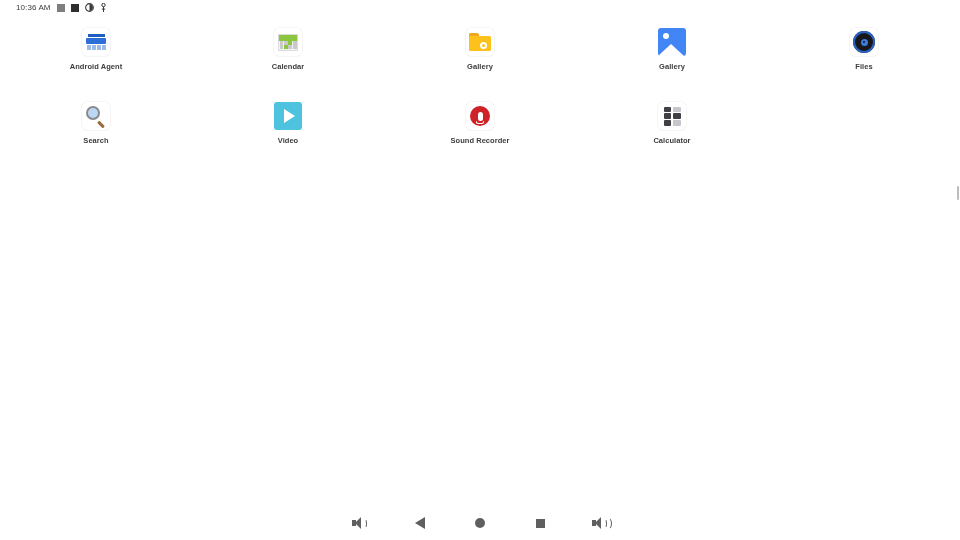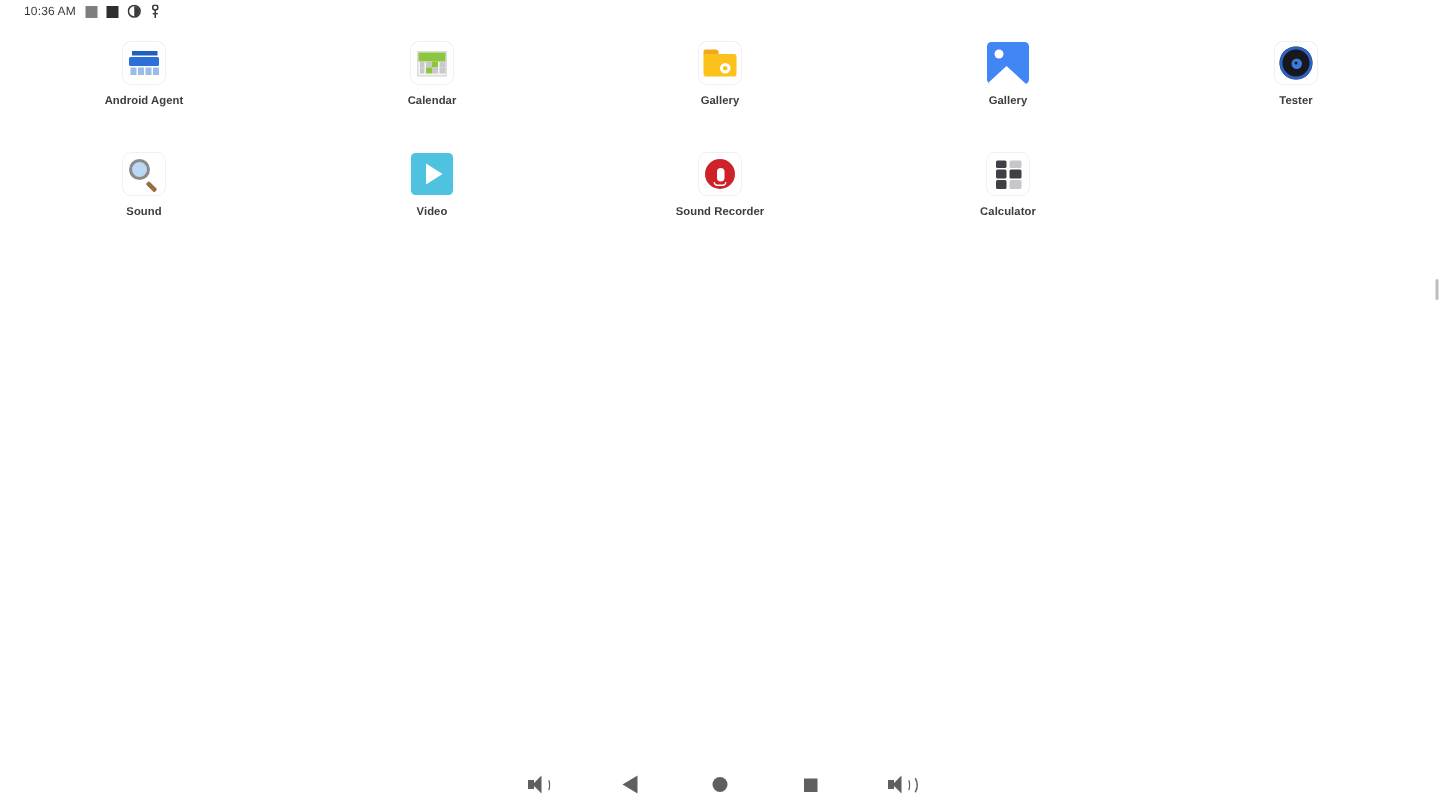--- a/index.html
+++ b/index.html
@@ -283,34 +283,34 @@
 
 
   <div class="app">
     <div class="app-icon">
       <div class="ico-sq ico-white">
         <div class="music">
             <span class="hole"></span>
           </div>
       </div>
     </div>
-    <div class="app-label">Tester</div>
+    <div class="app-label">Files</div>
   </div>
 
 
   <div class="app">
     <div class="app-icon">
       <div class="ico-sq ico-white">
         <div class="srch">
             <span class="lens"></span>
             <span class="hdl"></span>
           </div>
       </div>
     </div>
-    <div class="app-label">Sound</div>
+    <div class="app-label">Search</div>
   </div>
 
   <div class="app">
     <div class="app-icon">
       <div class="vid">
           <span class="tri"></span>
         </div>
     </div>
     <div class="app-label">Video</div>
   </div>

